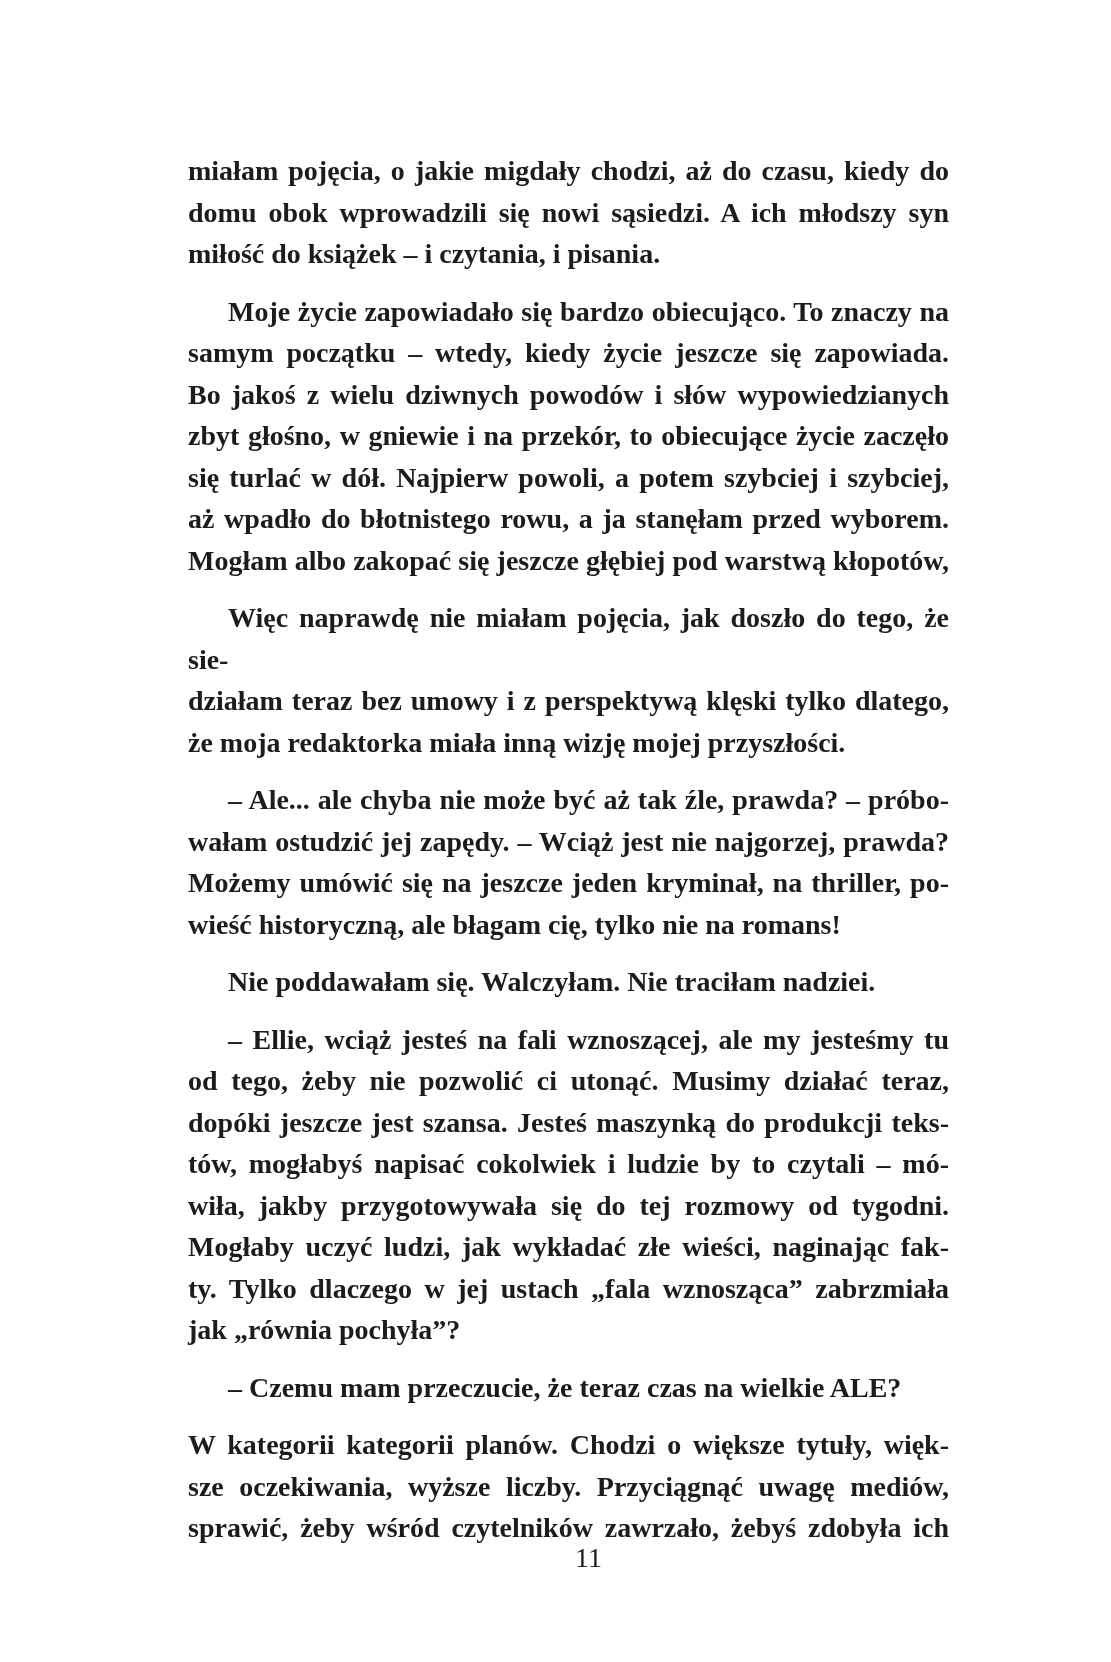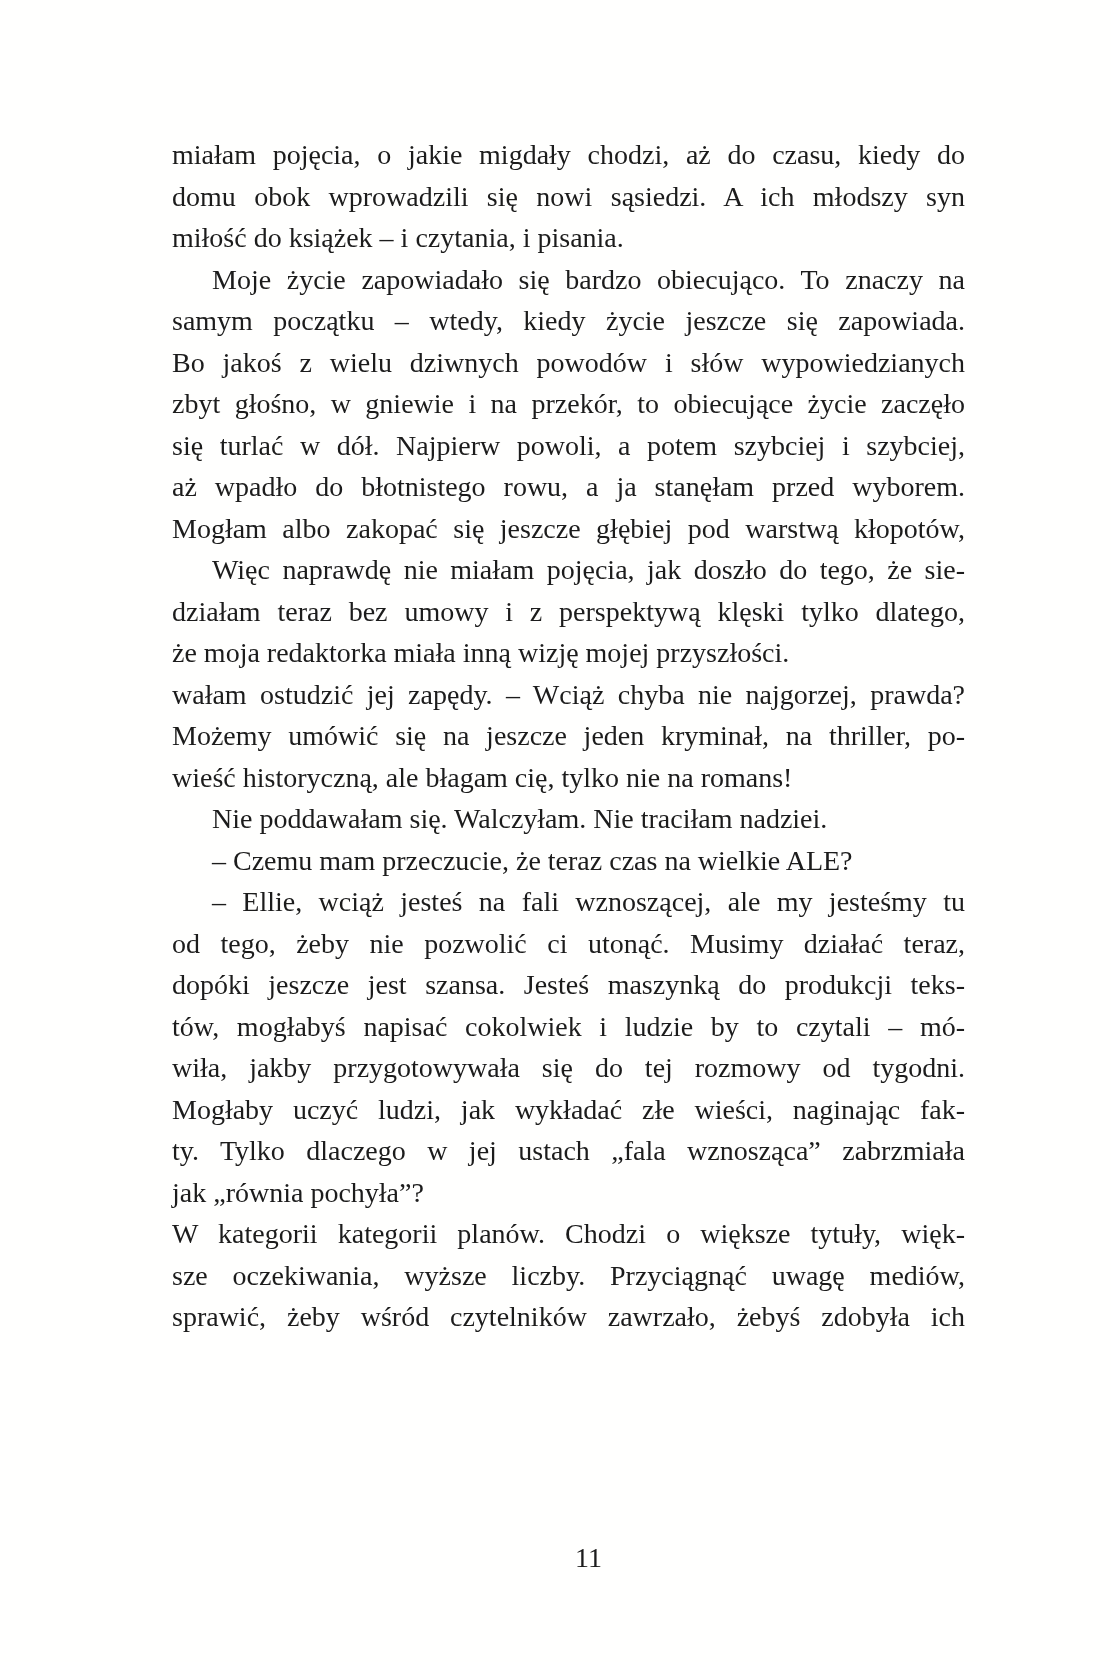--- a/index.html
+++ b/index.html
@@ -22,21 +22,22 @@
   }
   .text-block {
     position: absolute;
     left: 172px;
     top: 134px;
     width: 793px;
     font-size: 28px;
     line-height: 41.5px;
   }
   .paragraph {
-    margin: 0;
+    margin: 16px;
+    font-weight: bold;
   }
   .line {
     text-align: justify;
     text-align-last: justify;
   }
   .line.indent {
     text-indent: 40px;
   }
   .line.last {
     text-align-last: left;
@@ -69,40 +70,41 @@
         <div class="line">się turlać w dół. Najpierw powoli, a potem szybciej i szybciej,</div>
         <div class="line">aż wpadło do błotnistego rowu, a ja stanęłam przed wyborem.</div>
         <div class="line">Mogłam albo zakopać się jeszcze głębiej pod warstwą kłopotów,</div>
       </div>
       <div class="paragraph">
         <div class="line indent">Więc naprawdę nie miałam pojęcia, jak doszło do tego, że sie-</div>
         <div class="line">działam teraz bez umowy i z perspektywą klęski tylko dlatego,</div>
         <div class="line last">że moja redaktorka miała inną wizję mojej przyszłości.</div>
       </div>
       <div class="paragraph">
-        <div class="line">wałam ostudzić jej zapędy. – Wciąż chyba nie najgorzej, prawda?</div>
+        <div class="line indent">– Ale... ale chyba nie może być aż tak źle, prawda? – próbo-</div>
+        <div class="line">wałam ostudzić jej zapędy. – Wciąż jest nie najgorzej, prawda?</div>
         <div class="line">Możemy umówić się na jeszcze jeden kryminał, na thriller, po-</div>
         <div class="line last">wieść historyczną, ale błagam cię, tylko nie na romans!</div>
       </div>
       <div class="paragraph">
         <div class="line indent last">Nie poddawałam się. Walczyłam. Nie traciłam nadziei.</div>
-      </div>
-      <div class="paragraph">
-        <div class="line indent last">– Czemu mam przeczucie, że teraz czas na wielkie ALE?</div>
       </div>
       <div class="paragraph">
         <div class="line indent">– Ellie, wciąż jesteś na fali wznoszącej, ale my jesteśmy tu</div>
         <div class="line">od tego, żeby nie pozwolić ci utonąć. Musimy działać teraz,</div>
         <div class="line">dopóki jeszcze jest szansa. Jesteś maszynką do produkcji teks-</div>
         <div class="line">tów, mogłabyś napisać cokolwiek i ludzie by to czytali – mó-</div>
         <div class="line">wiła, jakby przygotowywała się do tej rozmowy od tygodni.</div>
         <div class="line">Mogłaby uczyć ludzi, jak wykładać złe wieści, naginając fak-</div>
         <div class="line">ty. Tylko dlaczego w jej ustach „fala wznosząca” zabrzmiała</div>
         <div class="line last">jak „równia pochyła”?</div>
       </div>
       <div class="paragraph">
+        <div class="line indent last">– Czemu mam przeczucie, że teraz czas na wielkie ALE?</div>
+      </div>
+      <div class="paragraph">
         <div class="line">W kategorii kategorii planów. Chodzi o większe tytuły, więk-</div>
         <div class="line">sze oczekiwania, wyższe liczby. Przyciągnąć uwagę mediów,</div>
         <div class="line">sprawić, żeby wśród czytelników zawrzało, żebyś zdobyła ich</div>
       </div>
     </div>
   <div class="page-number">11</div>
 </div>
 
 </body></html>

